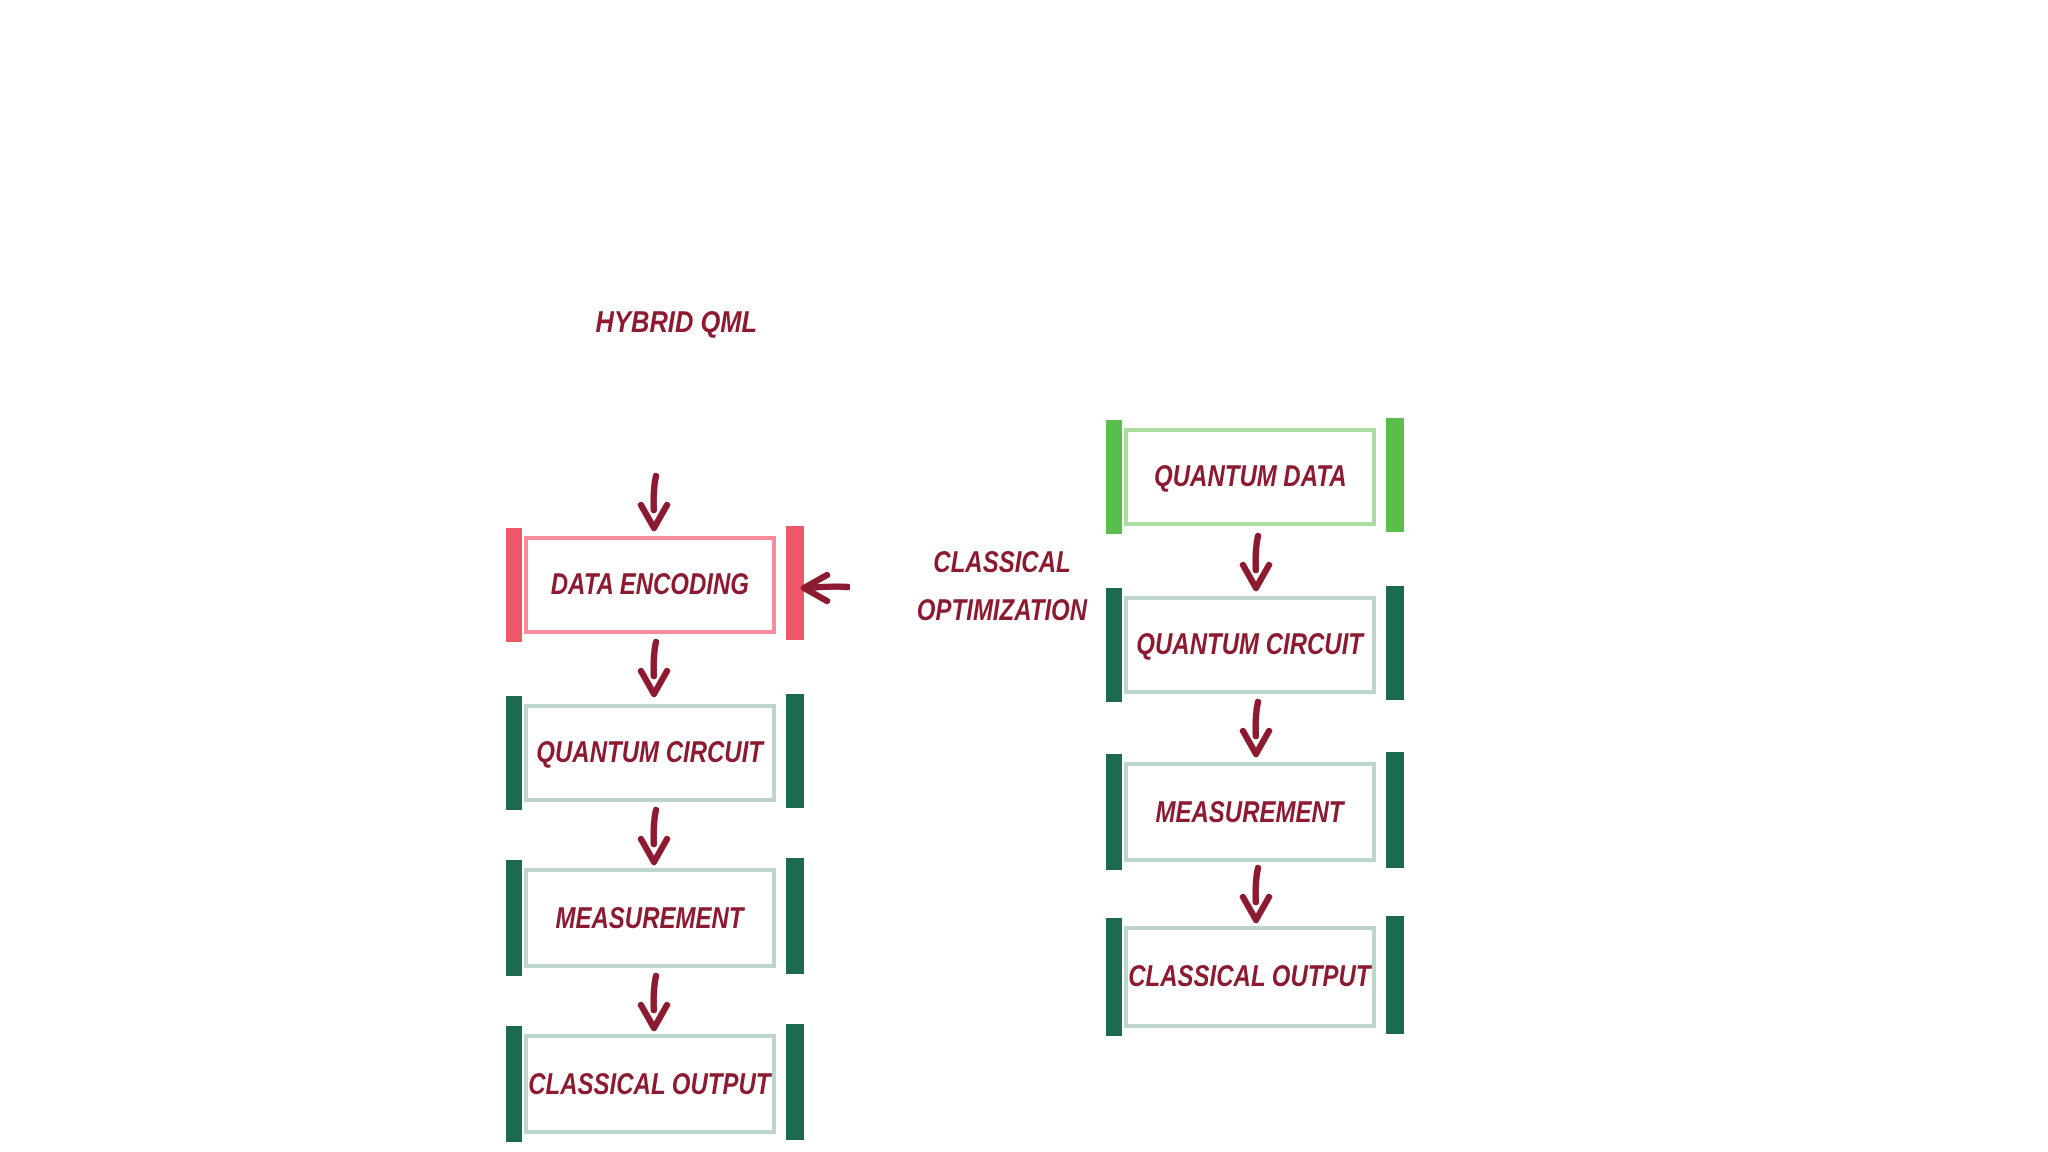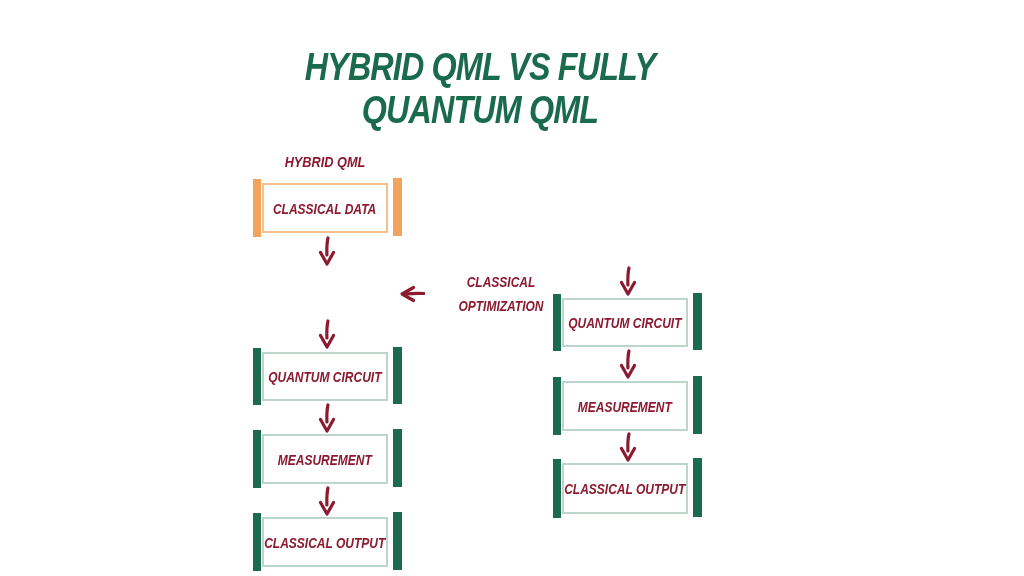--- a/index.html
+++ b/index.html
@@ -13,21 +13,21 @@
   .title {
     position:absolute; left:180px; top:46px; width:600px; margin:0;
     text-align:center; color:var(--title-green);
     font-size:38px; font-weight:bold; font-style:italic;
     letter-spacing:-1px; line-height:1.12;
   }
   .title .squeeze-block { display:inline-block; width:100%; transform:scaleX(0.85); }
 
   
   .col-header {
-    position:absolute; top:151px; text-align:center;
+    position:absolute; top:151px; text-align:right;
     color:var(--maroon); font-size:15px; font-weight:bold; font-style:italic;
     line-height:1.45;
   }
   .col-header .squeeze-block { display:inline-block; width:100%; transform:scaleX(0.85); }
 
   
   .fbox {
     position:absolute; width:126px;
     display:flex; align-items:center; justify-content:center;
   }
@@ -58,31 +58,30 @@
     width:118px; text-align:center;
     font-size:15px; font-weight:bold; font-style:italic; line-height:1.6;
     transform:scaleX(0.8);
   }
 </style>
 </head>
 <body>
 
 <div class="canvas">
 
-  <h1 class="title"><span class="squeeze-block">HYBRID QML VS FULLY QUANTUM QML</span></h1>
 
   <div class="col-header" style="left:262px; width:126px;"><span class="squeeze-block">HYBRID QML</span></div>
 
-  <div class="fbox v-orange" style="left:262px; top:183px; height:50px;">
+
+  <div class="fbox v-pink" style="left:262px; top:268px; height:49px;">
     <span class="rect"></span>
     <span class="bar bar-l"></span>
     <span class="bar bar-r"></span>
-    <span class="fbox-label">CLASSICAL DATA</span>
+    <span class="fbox-label">DATA ENCODING</span>
   </div>
-
 
   <div class="fbox v-darkgreen" style="left:262px; top:352px; height:49px;">
     <span class="rect"></span>
     <span class="bar bar-l"></span>
     <span class="bar bar-r"></span>
     <span class="fbox-label">QUANTUM CIRCUIT</span>
   </div>
 
   <div class="fbox v-darkgreen" style="left:262px; top:434px; height:50px;">
     <span class="rect"></span>
@@ -91,20 +90,26 @@
     <span class="fbox-label">MEASUREMENT</span>
   </div>
 
   <div class="fbox v-darkgreen" style="left:262px; top:517px; height:50px;">
     <span class="rect"></span>
     <span class="bar bar-l"></span>
     <span class="bar bar-r"></span>
     <span class="fbox-label">CLASSICAL OUTPUT</span>
   </div>
 
+  <div class="fbox v-lightgreen" style="left:562px; top:214px; height:49px;">
+    <span class="rect"></span>
+    <span class="bar bar-l"></span>
+    <span class="bar bar-r"></span>
+    <span class="fbox-label">QUANTUM DATA</span>
+  </div>
 
   <div class="fbox v-darkgreen" style="left:562px; top:298px; height:49px;">
     <span class="rect"></span>
     <span class="bar bar-l"></span>
     <span class="bar bar-r"></span>
     <span class="fbox-label">QUANTUM CIRCUIT</span>
   </div>
 
   <div class="fbox v-darkgreen" style="left:562px; top:381px; height:50px;">
     <span class="rect"></span>

